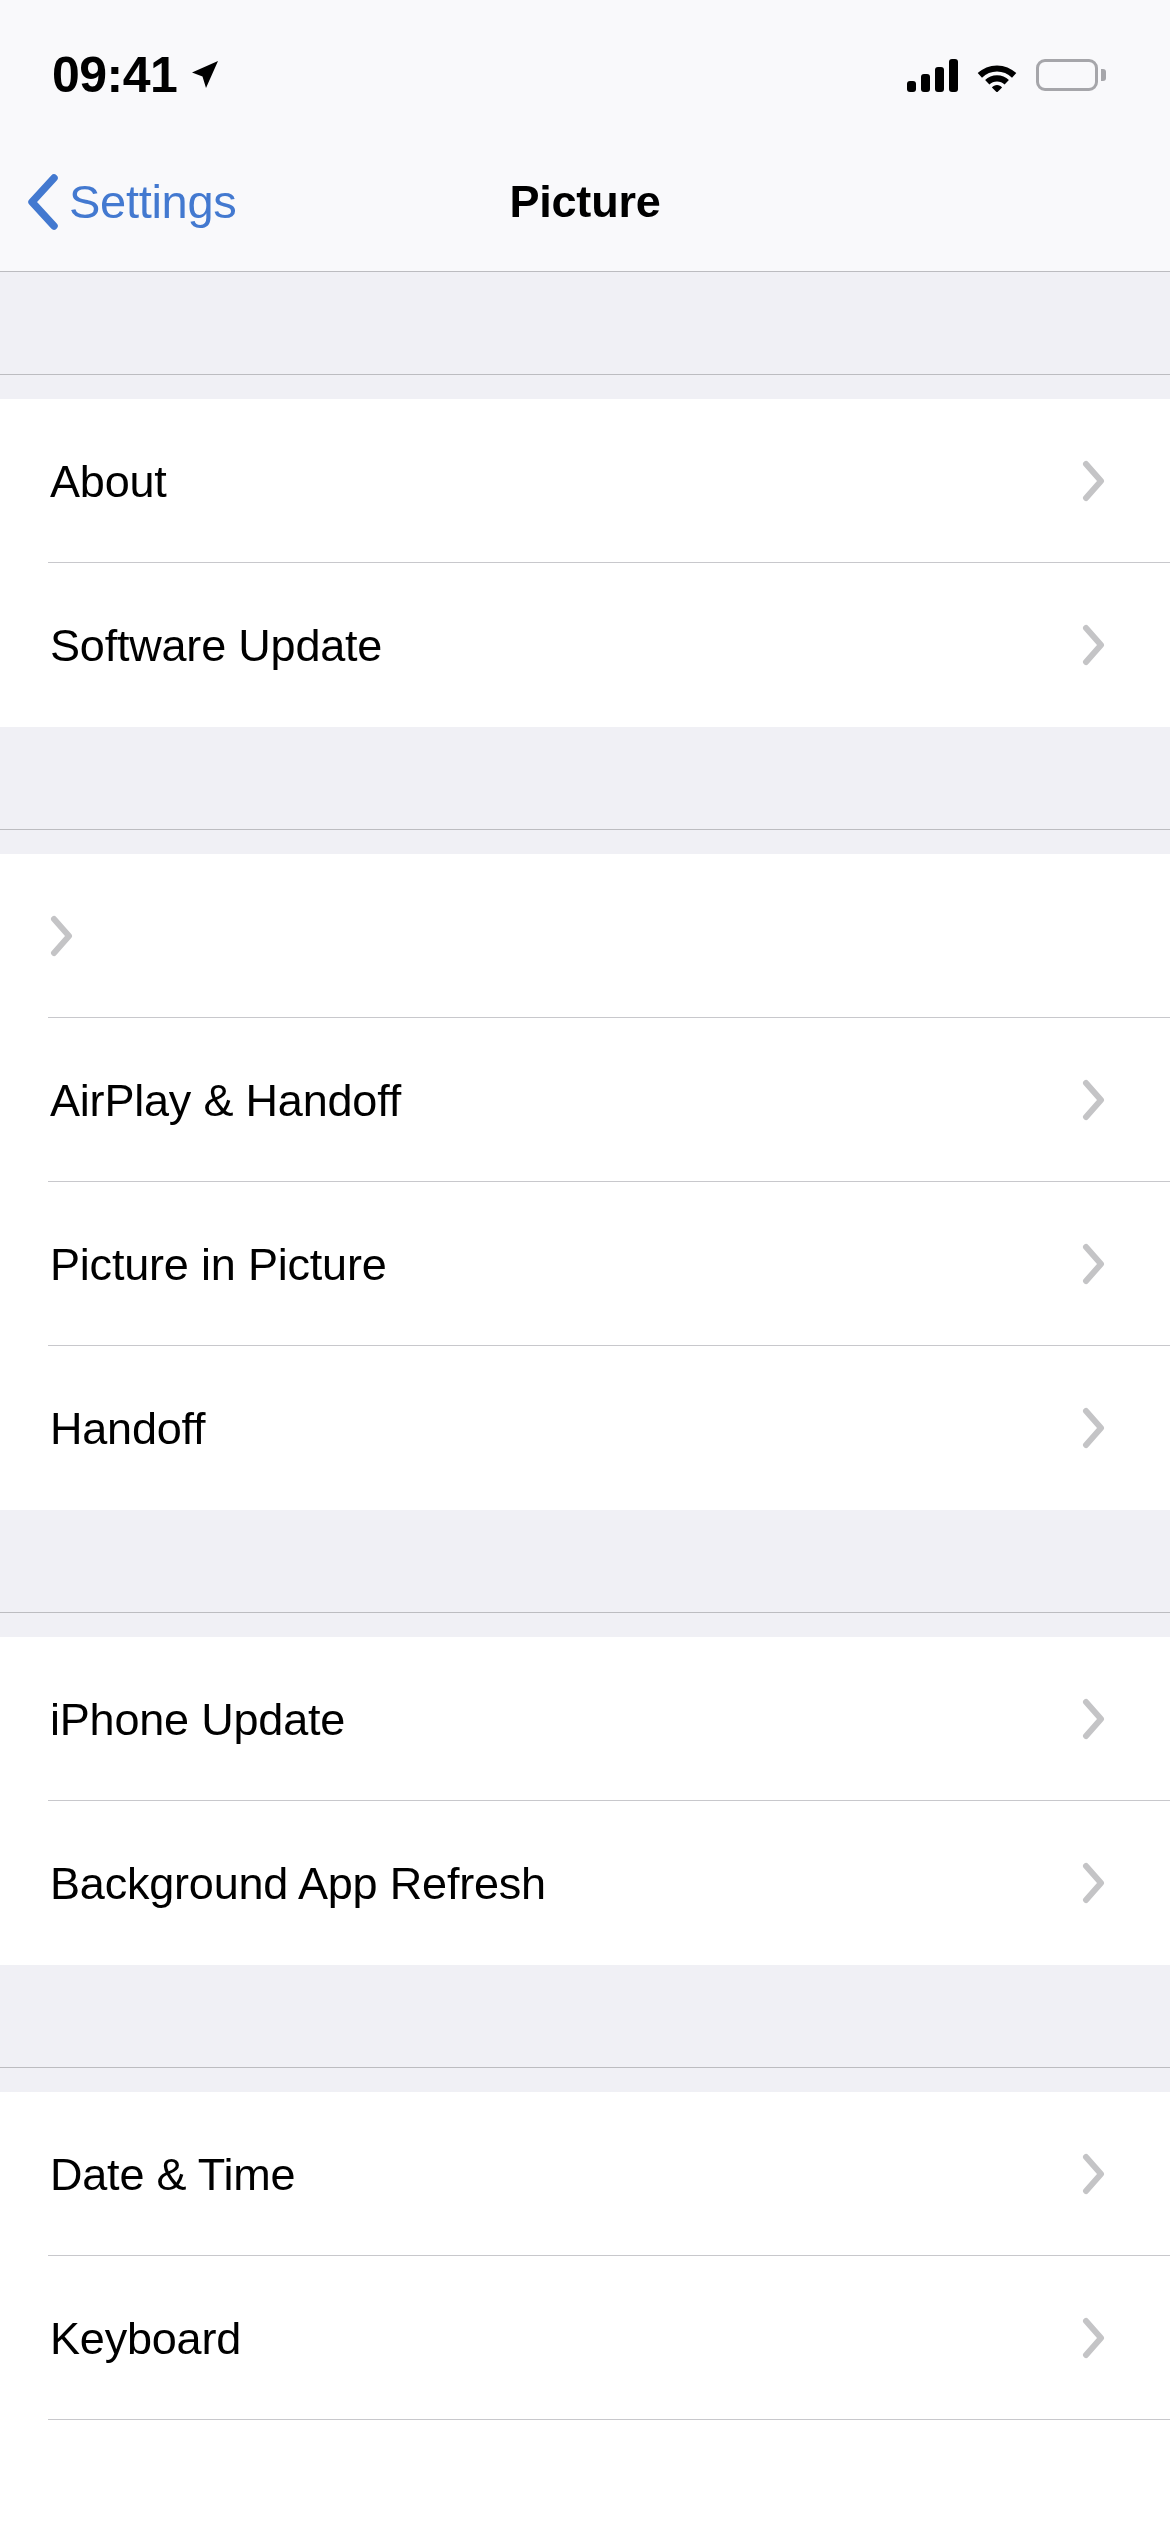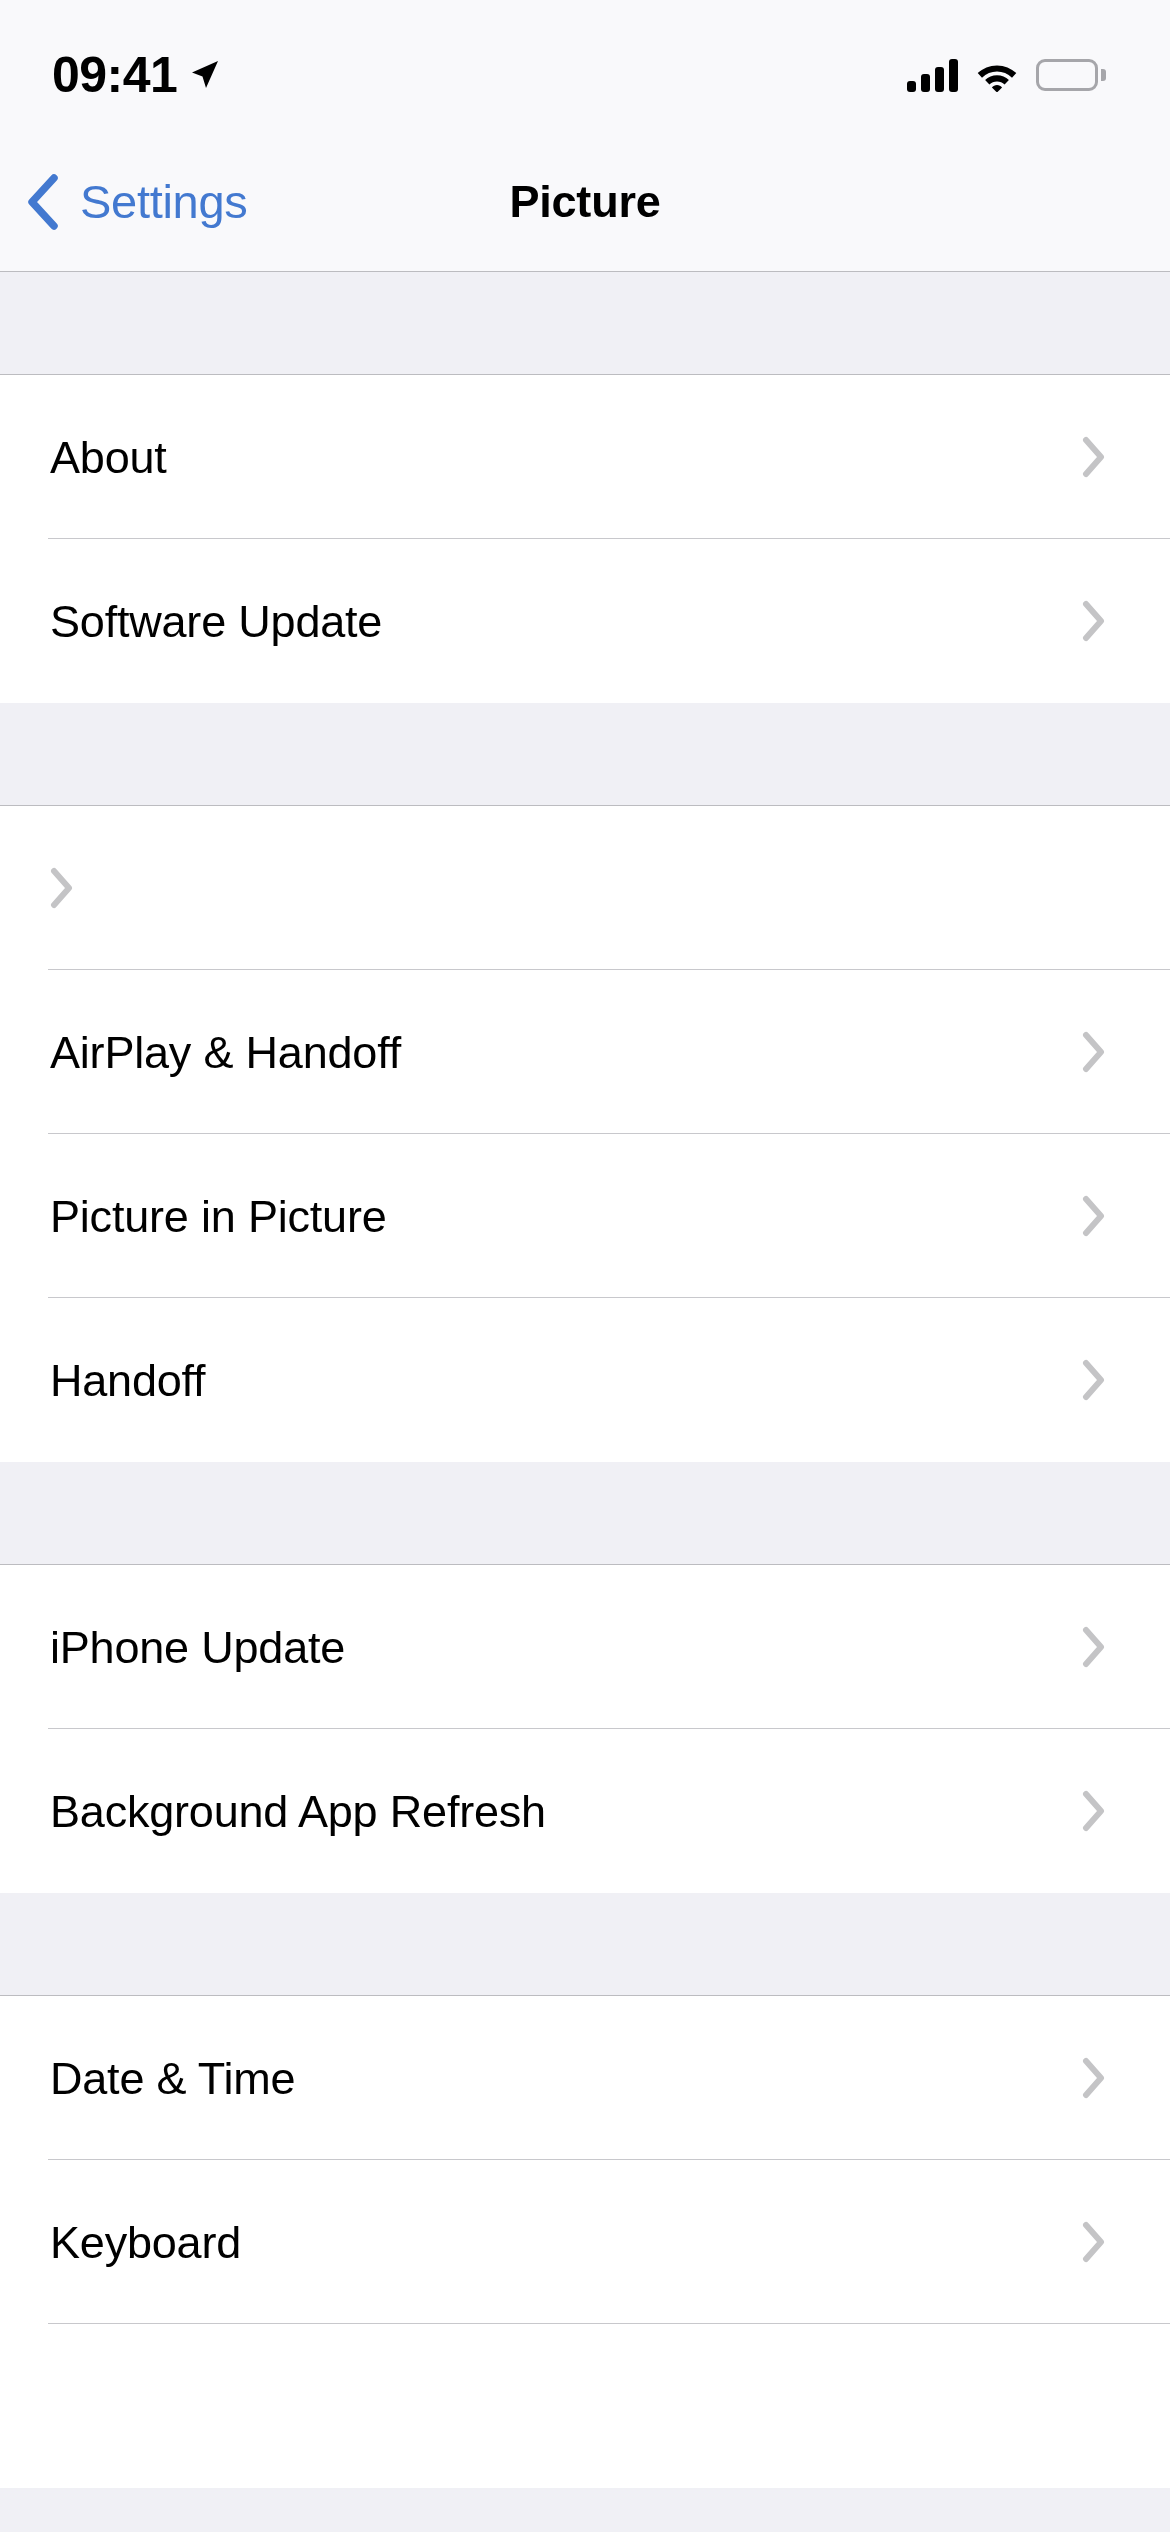--- a/index.html
+++ b/index.html
@@ -113,21 +113,21 @@
     flex: 0 0 auto;
   }
 
   .nav-back {
     position: absolute;
     left: 26px;
     top: 0;
     height: 100%;
     display: flex;
     align-items: center;
-    gap: 20px;
+    gap: 9px;
     cursor: pointer;
   }
 
   .chev-back { display: block; }
 
   .nav-back-label {
     font-size: 47px;
     color: #4379D0;
     letter-spacing: -0.3px;
     line-height: 1;
@@ -160,20 +160,21 @@
     background: #F0F0F5;
     height: 103px;
     flex: 0 0 auto;
     border-bottom: 1px solid #BCBCC0;
   }
   .gap.first { border-top: none; }
 
   .group {
     background: #FFFFFF;
     flex: 0 0 auto;
+    margin-top: 24px;
   }
 
   .row {
     position: relative;
     height: 164px;
     display: flex;
     align-items: center;
     padding: 0 64px 0 50px;
     background: #FFFFFF;
     cursor: pointer;

